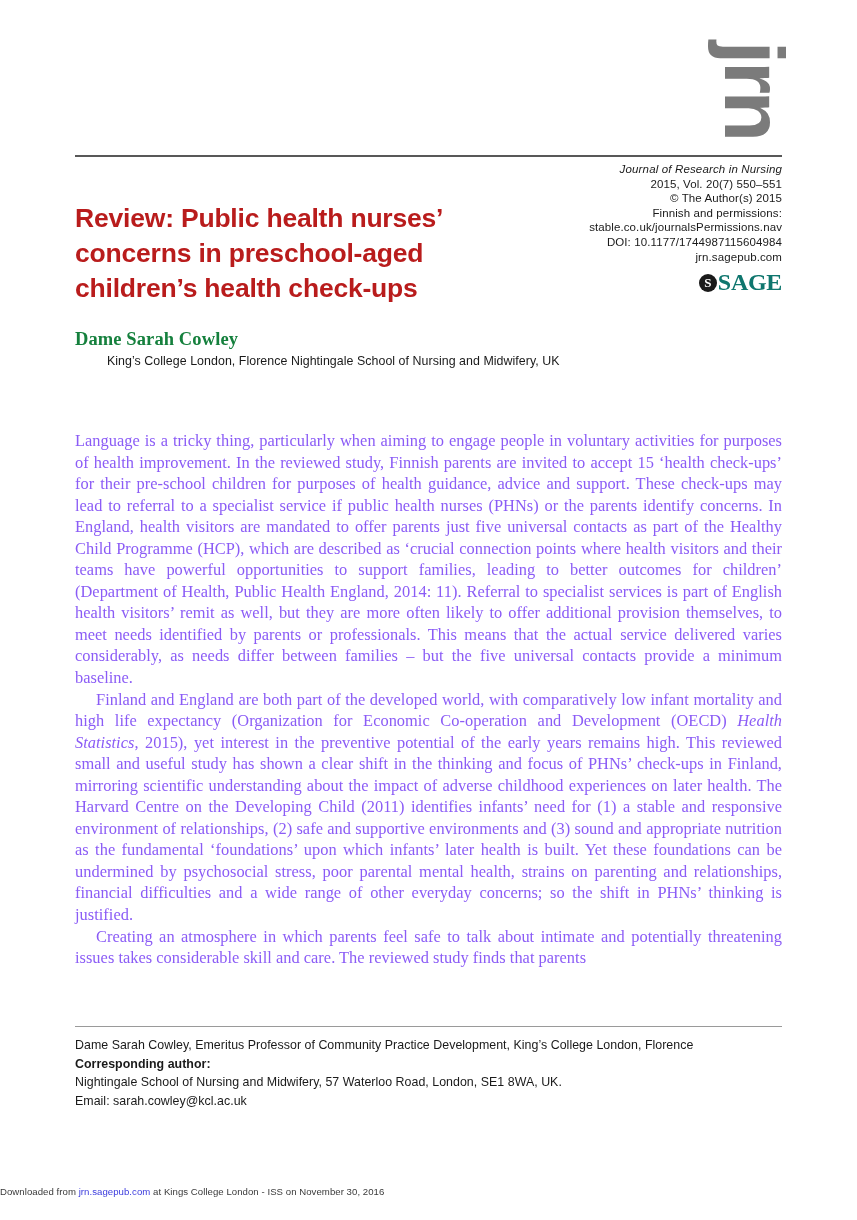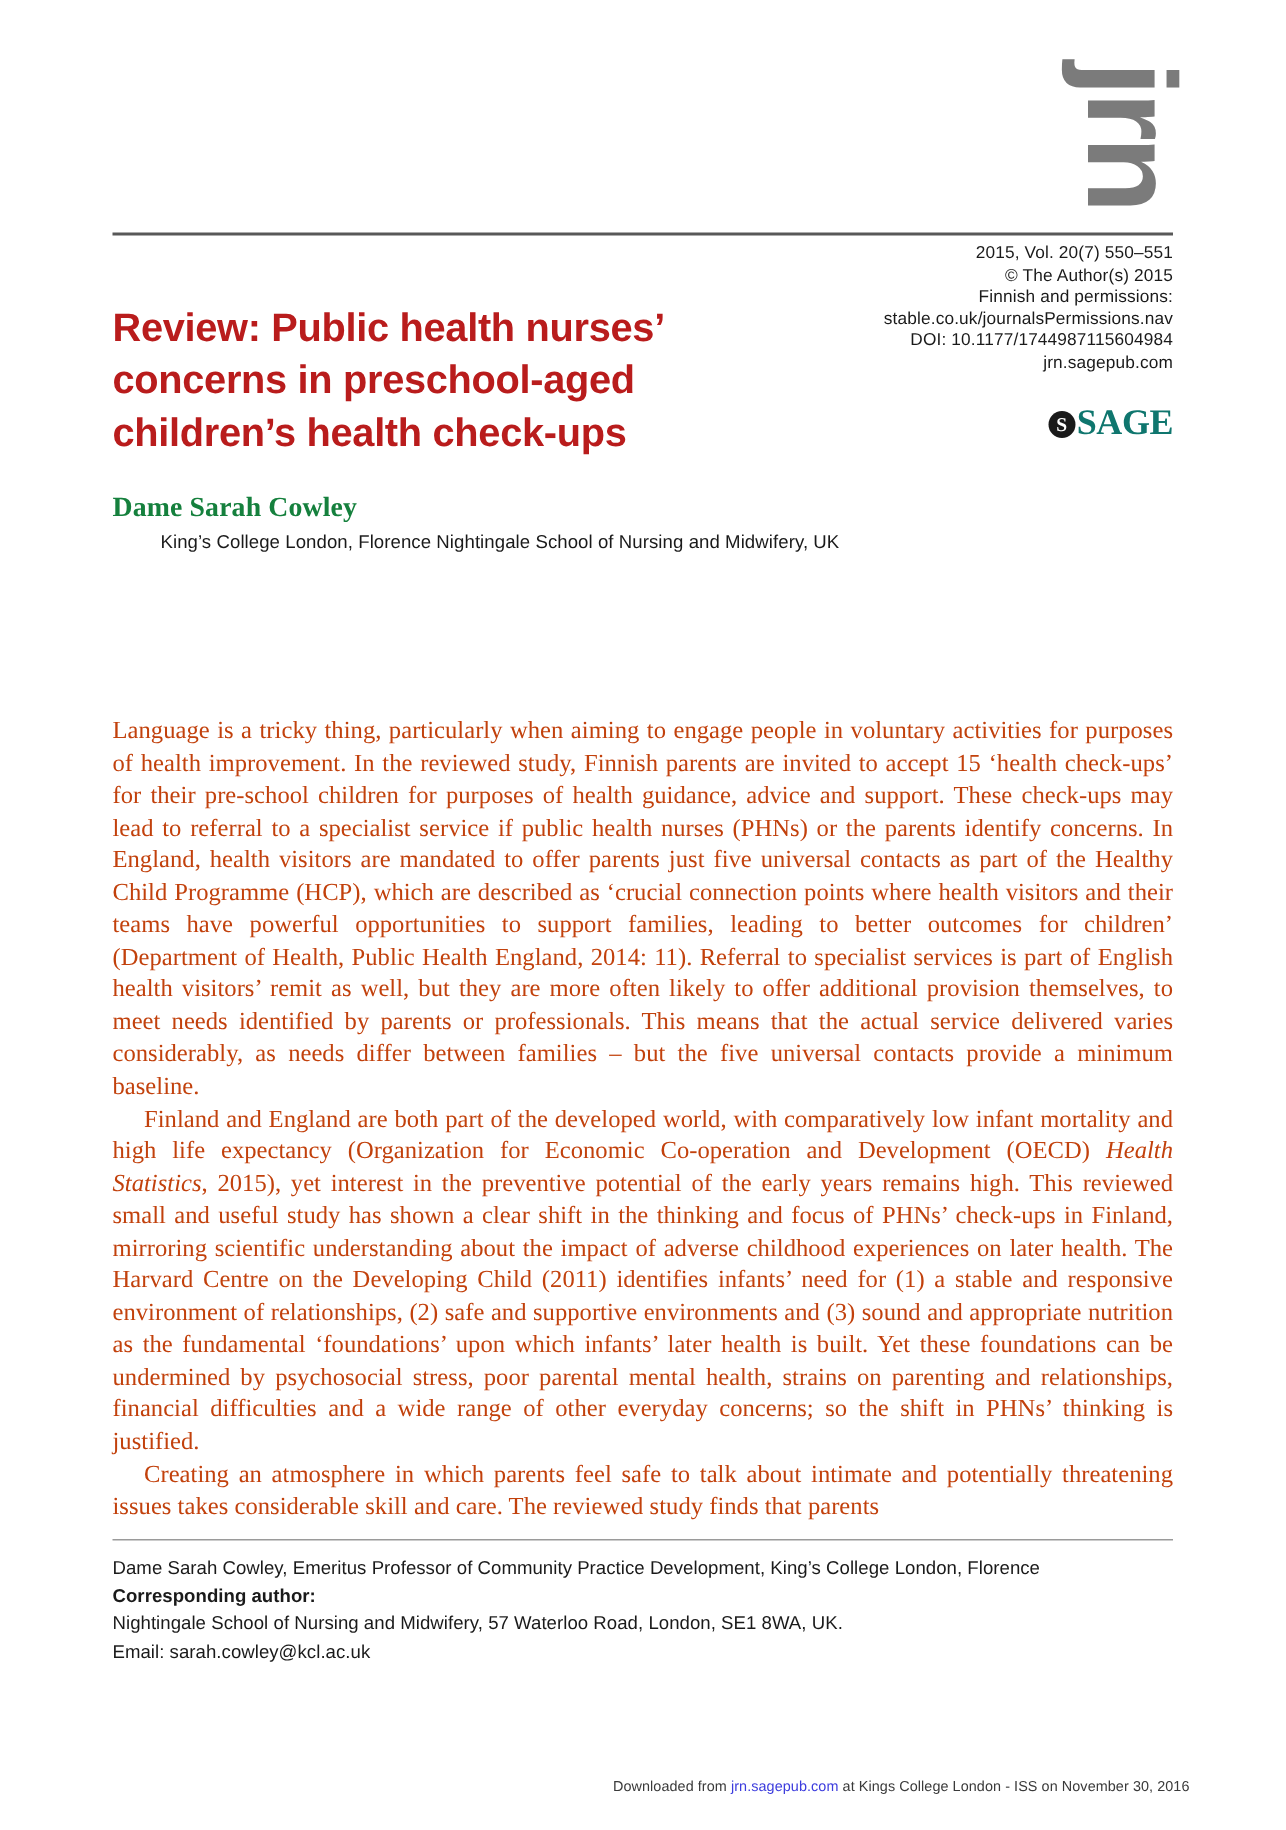--- a/index.html
+++ b/index.html
@@ -158,23 +158,22 @@
   
   .body-text {
     position: absolute;
     left: 75px;
     top: 430px;
     width: 707px;
     font-family: "Liberation Serif", serif;
     font-size: 16.4px;
     line-height: 21.55px;
     text-align: justify;
-    color: #c2410c;
+    color: #8b5cf6;
     letter-spacing: 0.02px;
-    margin-top: 46px;
   }
   .body-text p {
     margin: 0;
     text-align: justify;
     text-justify: inter-word;
   }
   .body-text p.indent {
     text-indent: 21px;
   }
   .body-text i {
@@ -199,21 +198,21 @@
   .corr-block .corr-line {
     display: block;
   }
 
   
   .download-banner {
     position: absolute;
     left: 0;
     top: 1186px;
     width: 793px;
-    text-align: right;
+    text-align: left;
     font-family: "Liberation Sans", sans-serif;
     font-size: 9.6px;
     line-height: 12px;
     color: #3a3a3a;
     letter-spacing: 0.05px;
   }
   .download-banner .dl-link {
     color: #3b3bdd;
     text-decoration: none;
   }
@@ -223,20 +222,21 @@
 
 <div class="page">
 
   <div class="jrn-logo-wrap">
     <div class="jrn-logo">jrn</div>
   </div>
 
   <div class="rule-top"></div>
 
   <div class="masthead">
+    <div class="mast-journal">Journal of Research in Nursing</div>
     <div class="mast-line">2015, Vol. 20(7) 550–551</div>
     <div class="mast-line">© The Author(s) 2015</div>
     <div class="mast-line">Finnish and permissions:</div>
     <div class="mast-line">stable.co.uk/journalsPermissions.nav</div>
     <div class="mast-line">DOI: 10.1177/1744987115604984</div>
     <div class="mast-line">jrn.sagepub.com</div>
   </div>
 
   <div class="sage-logo">
     <span class="sage-emblem">S</span>

